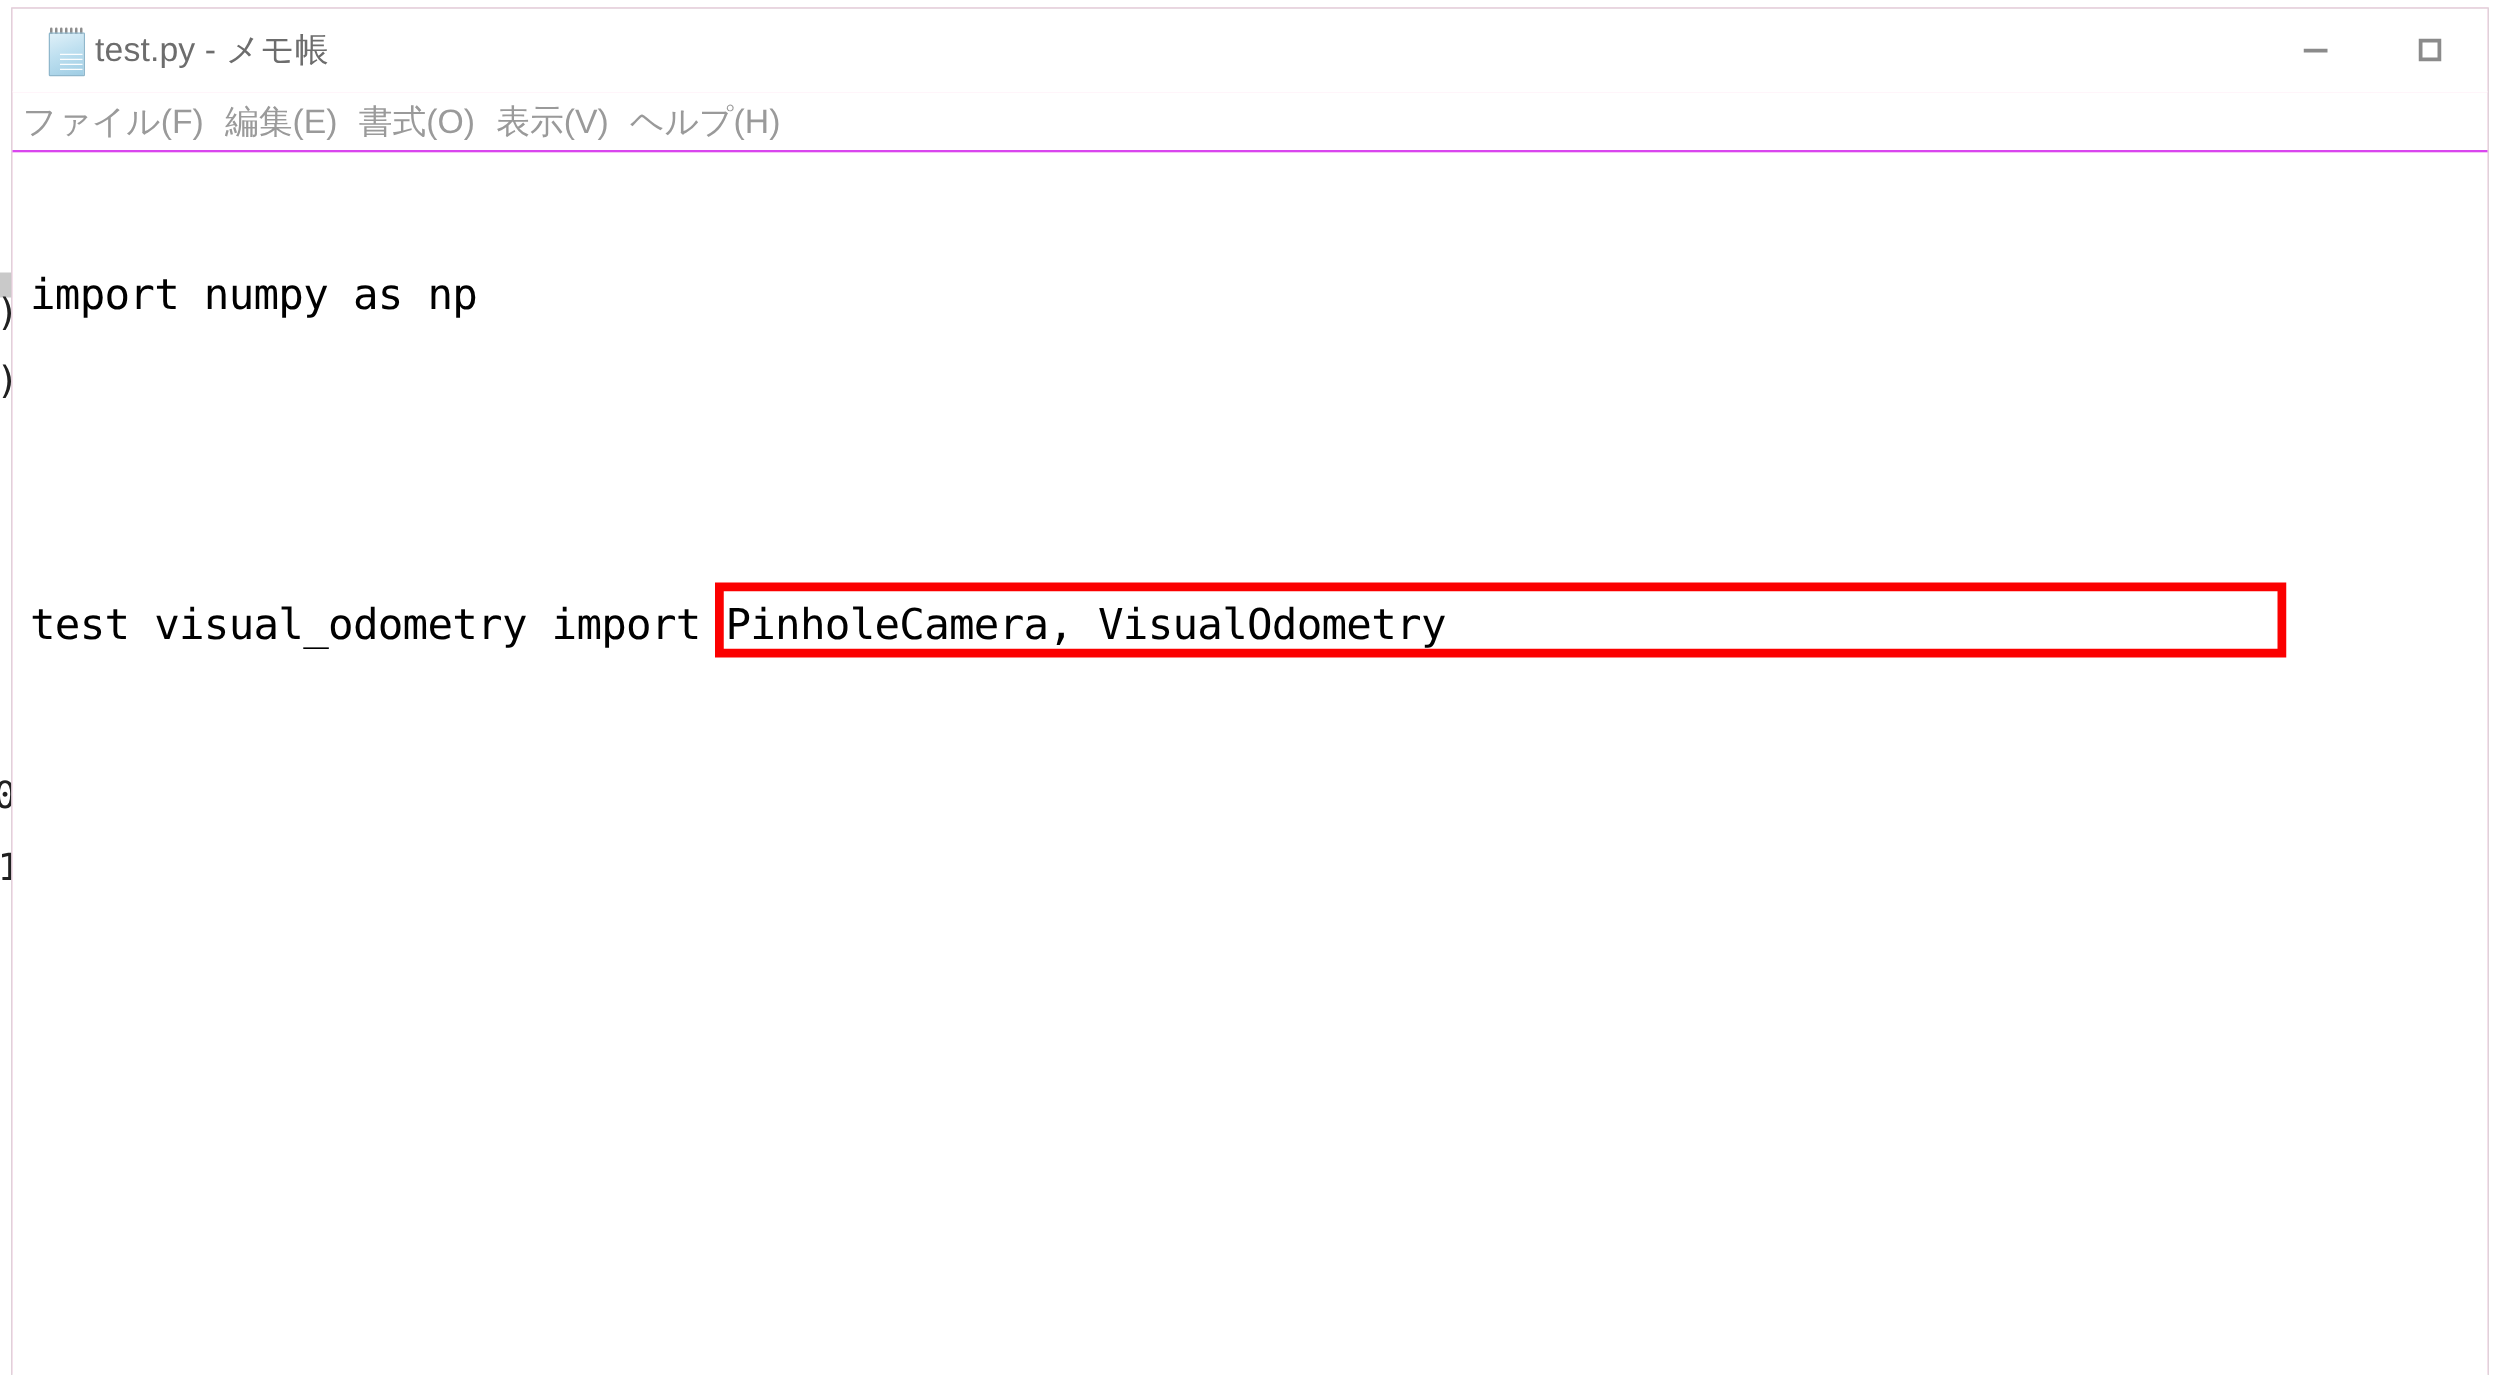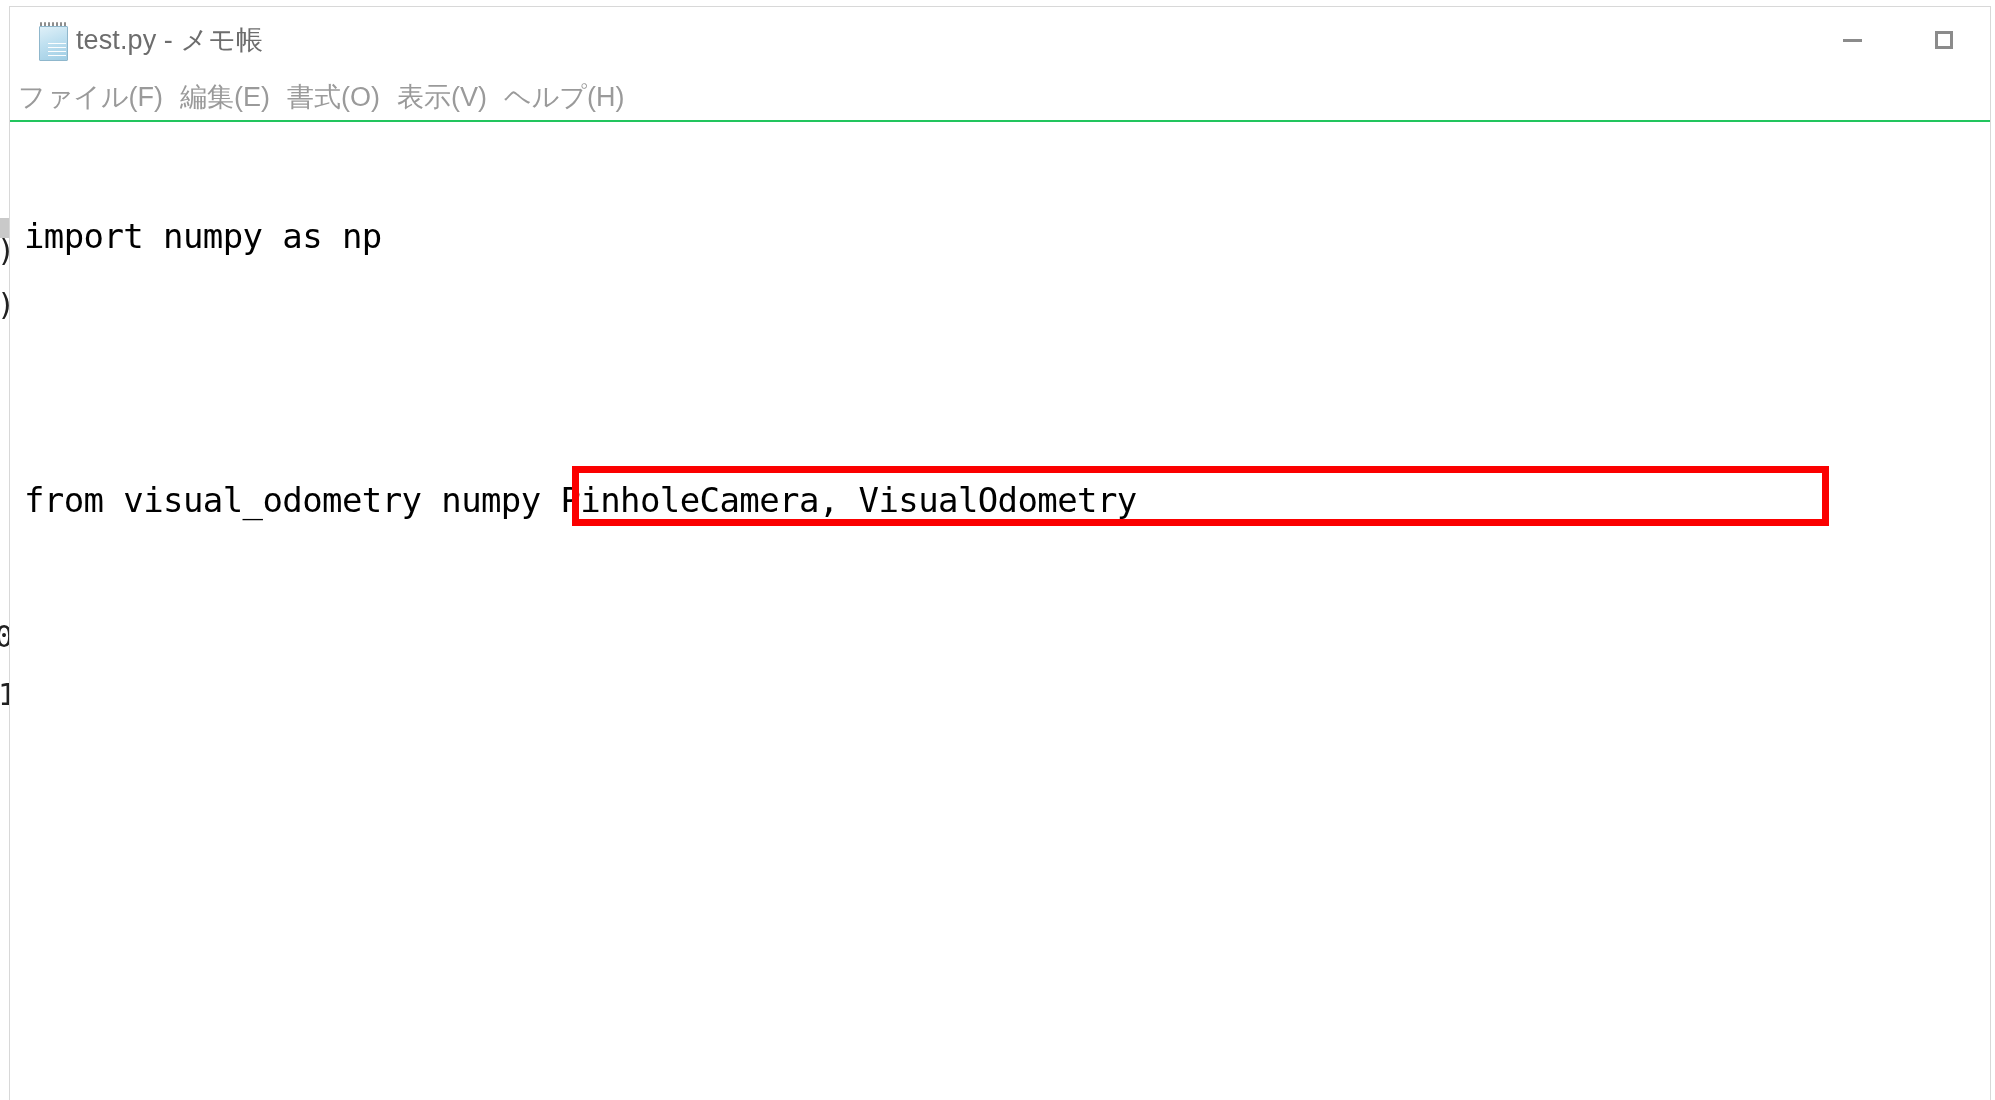--- a/index.html
+++ b/index.html
@@ -150,21 +150,21 @@
     display: block;
   }
 
   
   #menubar {
     height: 48px;
     background: #ffffff;
     display: flex;
     align-items: center;
     padding-left: 8px;
-    border-bottom: 2px solid #22c55e;
+    border-bottom: 2px solid #d946ef;
     box-sizing: border-box;
   }
   .menu-item {
     font-family: "Liberation Sans", sans-serif;
     font-size: 27px;
     color: #9a9a9a;
     margin-right: 17px;
     white-space: nowrap;
   }
 
@@ -266,21 +266,21 @@
       <div class="menu-item">編集(E)</div>
       <div class="menu-item">書式(O)</div>
       <div class="menu-item">表示(V)</div>
       <div class="menu-item">ヘルプ(H)</div>
     </div>
 
     <div id="editor">
       <div id="code">
         <div class="codeline">import numpy as np</div>
         <div class="codeline blank"></div>
-        <div class="codeline">from visual_odometry numpy PinholeCamera, VisualOdometry</div>
+        <div class="codeline">test visual_odometry import PinholeCamera, VisualOdometry</div>
         <div class="codeline blank"></div>
         <div class="codeline blank"></div>
         
         
         
         
         
         
         
         

